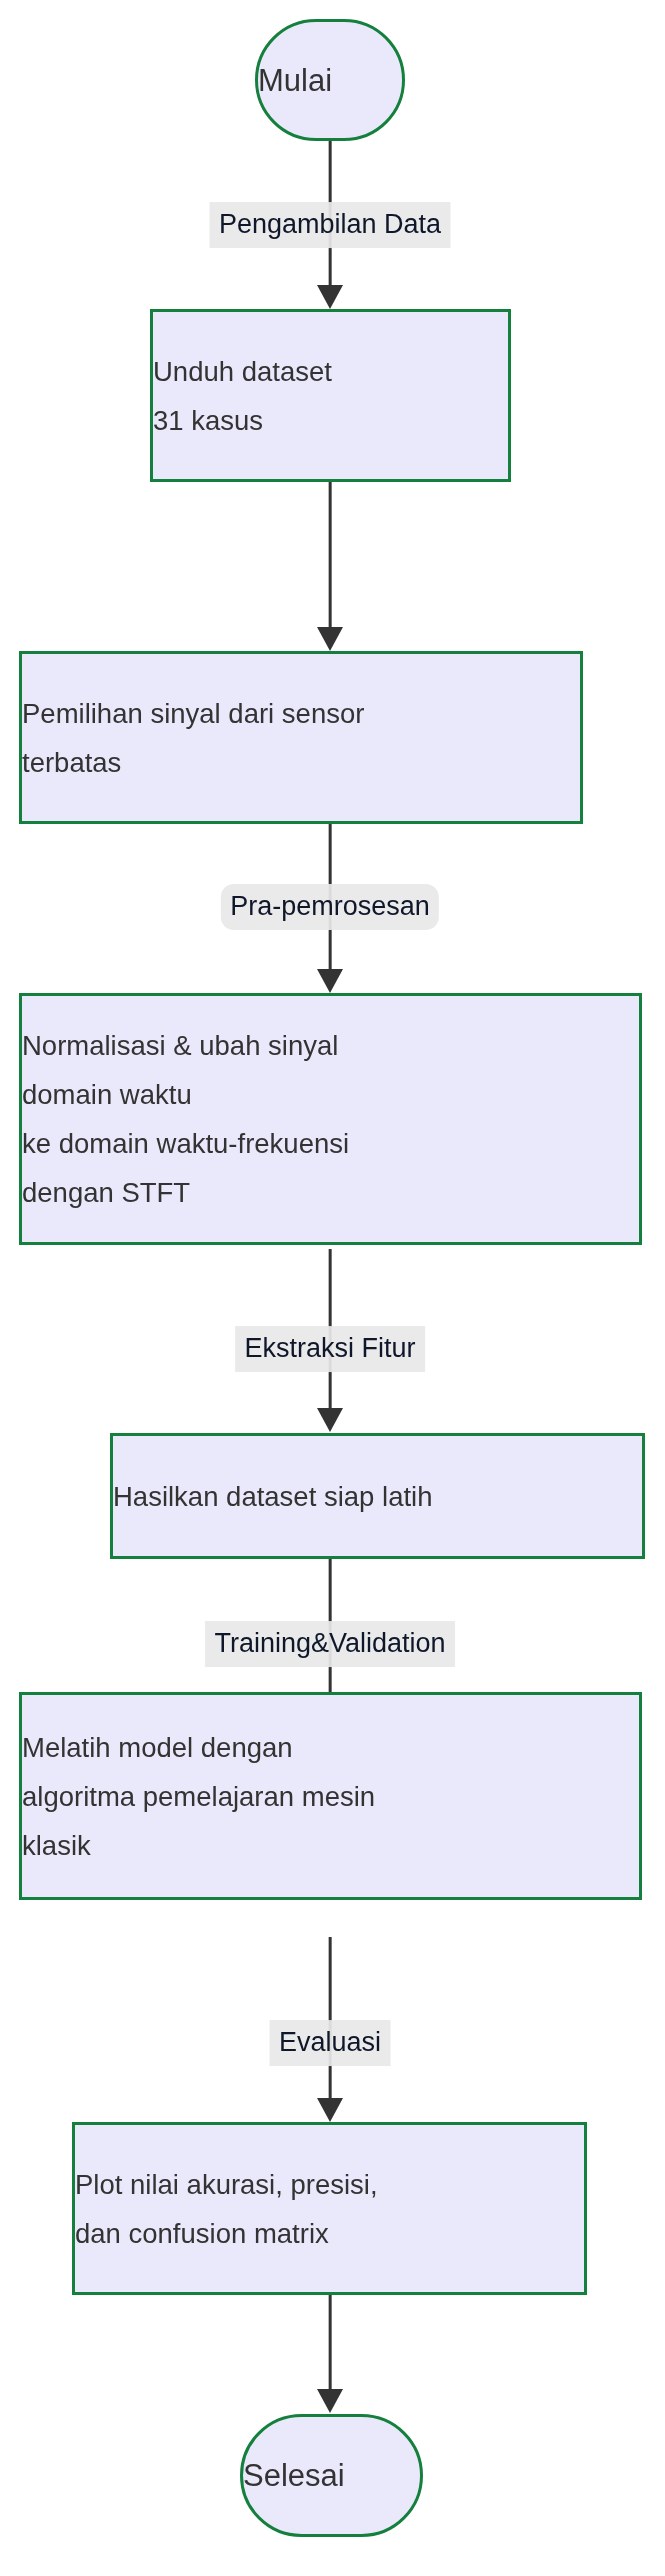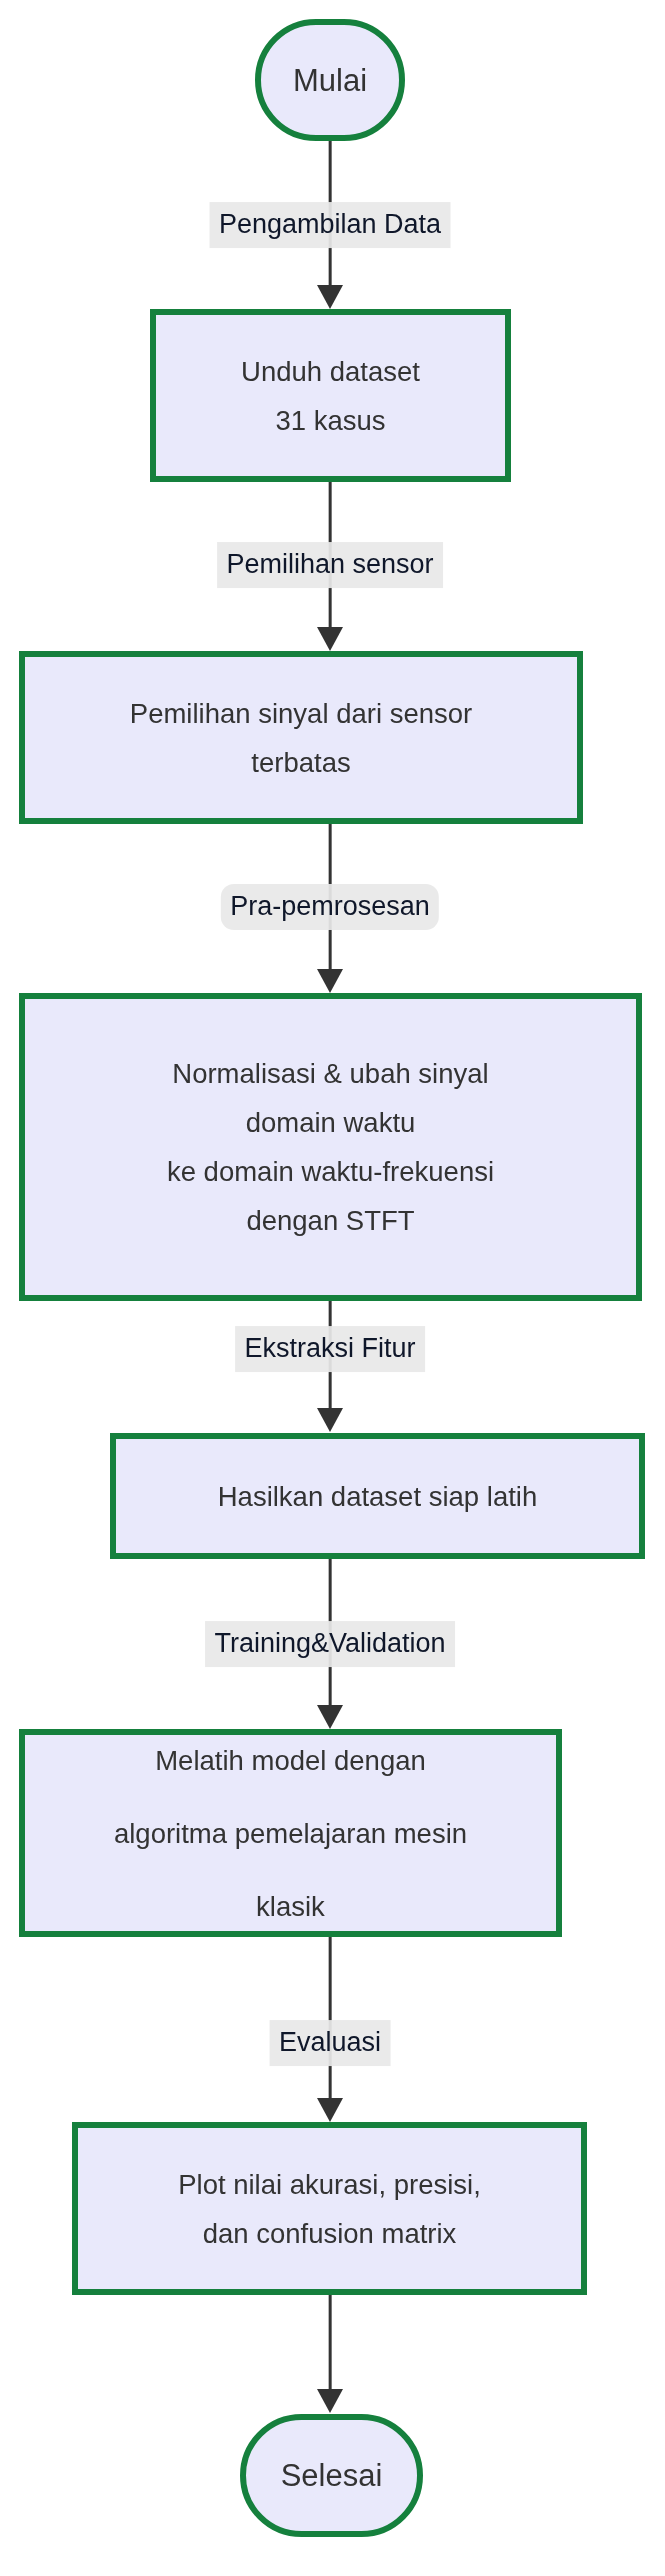--- a/index.html
+++ b/index.html
@@ -39,24 +39,24 @@
     font-size: 27px;
     line-height: 1.3;
     white-space: nowrap;
     color: #0f172a;
     z-index: 2;
   }
   .node {
     position: absolute;
     box-sizing: border-box;
     background: #e9e9fb;
-    border: 6px solid #15803d;
+    border: 3px solid #15803d;
     display: flex;
     flex-direction: column;
-    align-items: center;
+    align-items: flex-start;
     justify-content: center;
     text-align: center;
     font-size: 27.5px;
     line-height: 49px;
     color: #333333;
     z-index: 3;
   }
   .stadium {
     border-radius: 64px;
     font-size: 31px;
@@ -67,21 +67,20 @@
 <body>
 
 <div class="canvas">
 
   <div class="edge-line" style="top:141px; height:148px;"></div>
   <div class="arrow-head" style="top:285px;"></div>
   <div class="edge-label" style="top:225px;">Pengambilan Data</div>
 
   <div class="edge-line" style="top:482px; height:149px;"></div>
   <div class="arrow-head" style="top:627px;"></div>
-  <div class="edge-label" style="top:565px;">Pemilihan sensor</div>
 
   <div class="edge-line" style="top:824px; height:149px;"></div>
   <div class="arrow-head" style="top:969px;"></div>
   <div class="edge-label" style="top:907px;border-radius:13px;">Pra-pemrosesan</div>
 
   <div class="edge-line" style="top:1249px; height:164px;"></div>
   <div class="arrow-head" style="top:1408px;"></div>
   <div class="edge-label" style="top:1349px;">Ekstraksi Fitur</div>
 
   <div class="edge-line" style="top:1559px; height:150px;"></div>
@@ -102,32 +101,32 @@
   <div class="node" style="left:150px; top:309px; width:361px; height:173px;">
     <div class="node-line">Unduh dataset</div>
     <div class="node-line">31 kasus</div>
   </div>
 
   <div class="node" style="left:19px; top:651px; width:564px; height:173px;">
     <div class="node-line">Pemilihan sinyal dari sensor</div>
     <div class="node-line">terbatas</div>
   </div>
 
-  <div class="node" style="left:19px; top:993px; width:623px; height:308px;">
+  <div class="node" style="left:19px; top:993px; width:623px; height:252px;">
     <div class="node-line">Normalisasi &amp; ubah sinyal</div>
     <div class="node-line">domain waktu</div>
     <div class="node-line">ke domain waktu-frekuensi</div>
     <div class="node-line">dengan STFT</div>
   </div>
 
   <div class="node" style="left:62px; top:1433px; width:535px; height:126px;margin-left:48px;">
     <div class="node-line">Hasilkan dataset siap latih</div>
   </div>
 
-  <div class="node" style="left:19px; top:1729px; width:543px; height:208px;gap:24px;">
+  <div class="node" style="left:19px; top:1692px; width:623px; height:208px;">
     <div class="node-line">Melatih model dengan</div>
     <div class="node-line">algoritma pemelajaran mesin</div>
     <div class="node-line">klasik</div>
   </div>
 
   <div class="node" style="left:72px; top:2122px; width:515px; height:173px;">
     <div class="node-line">Plot nilai akurasi, presisi,</div>
     <div class="node-line">dan confusion matrix</div>
   </div>
 

